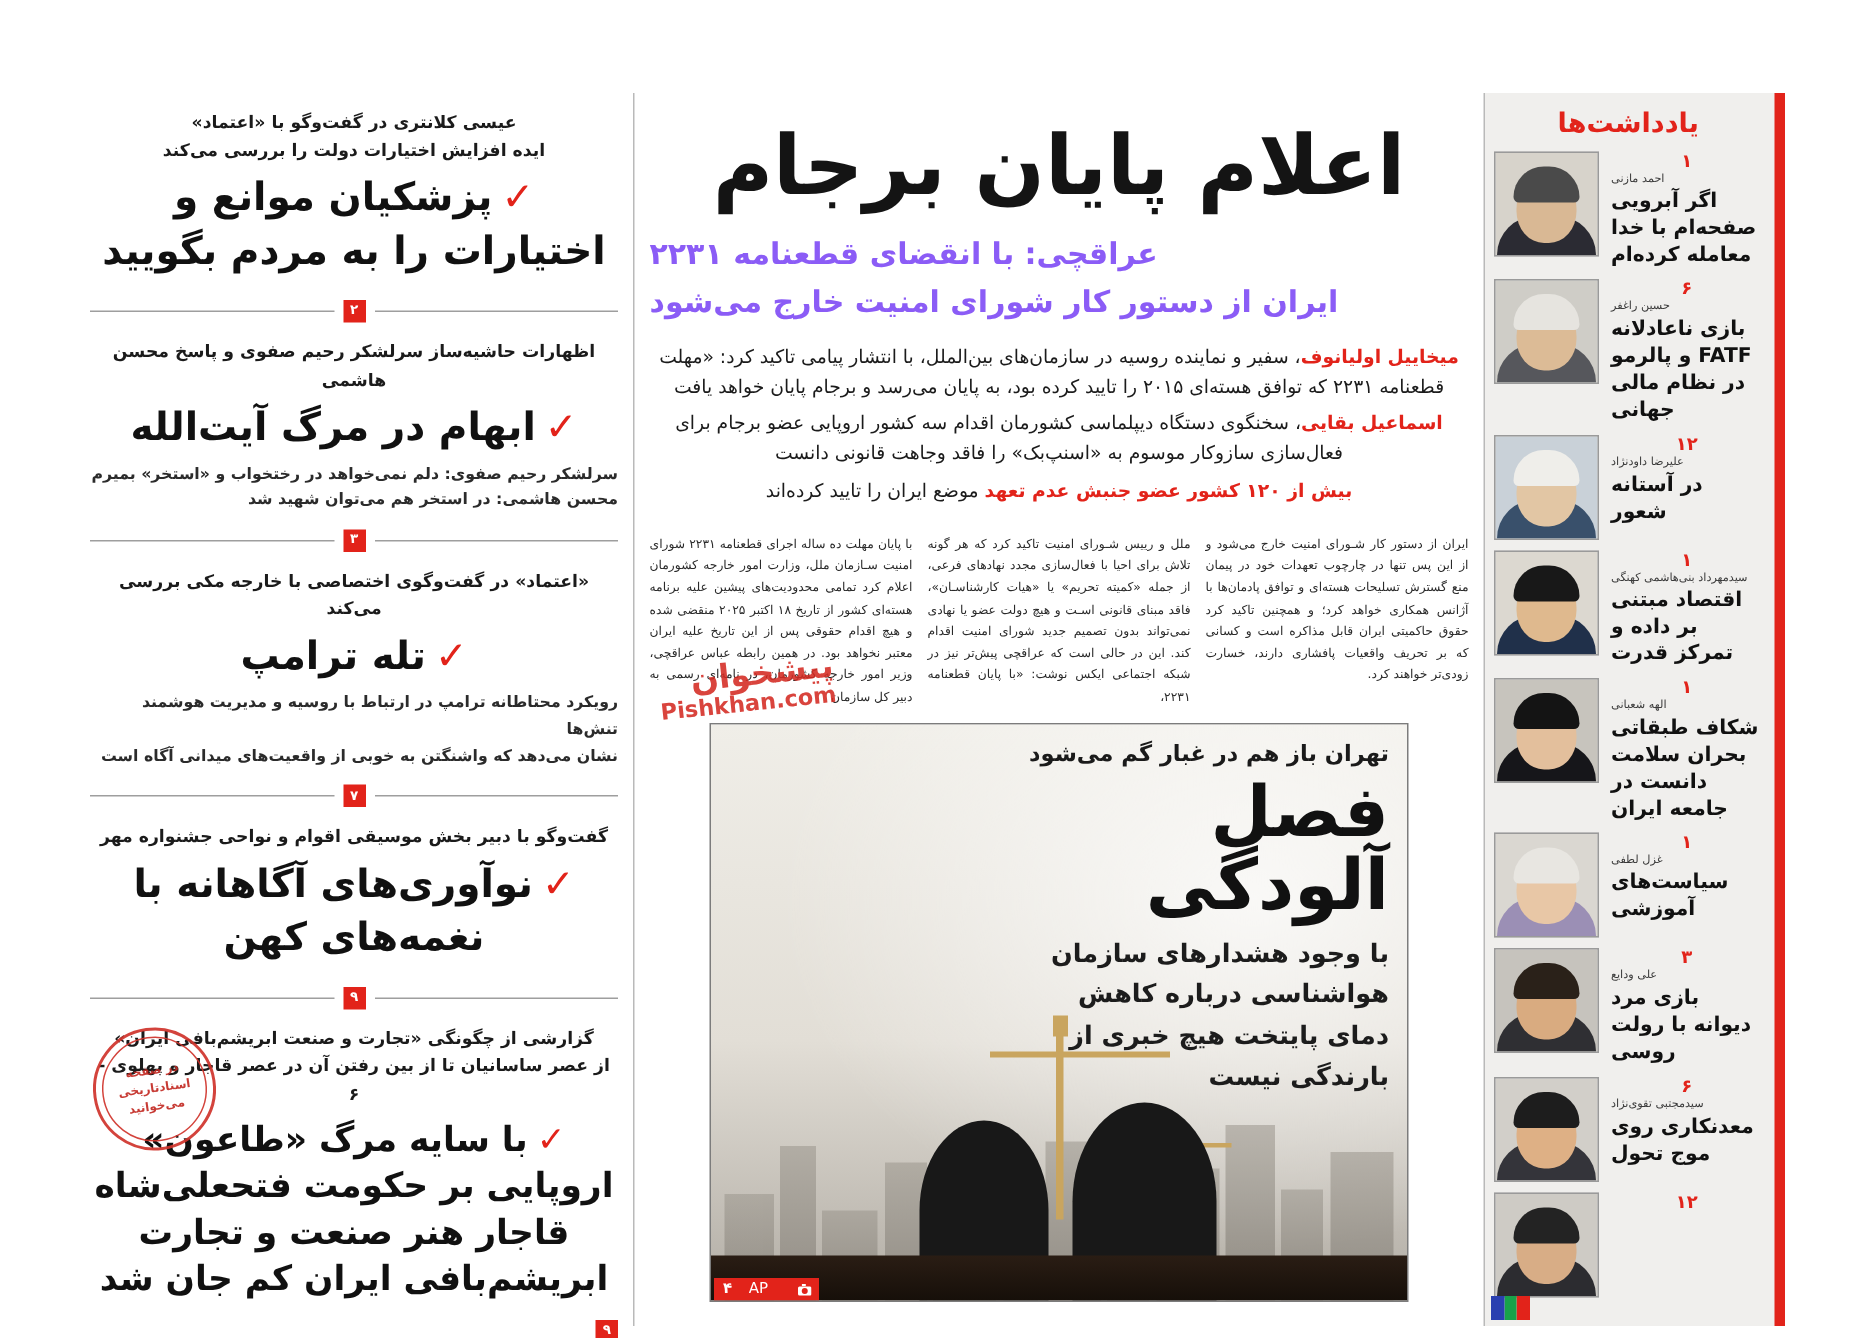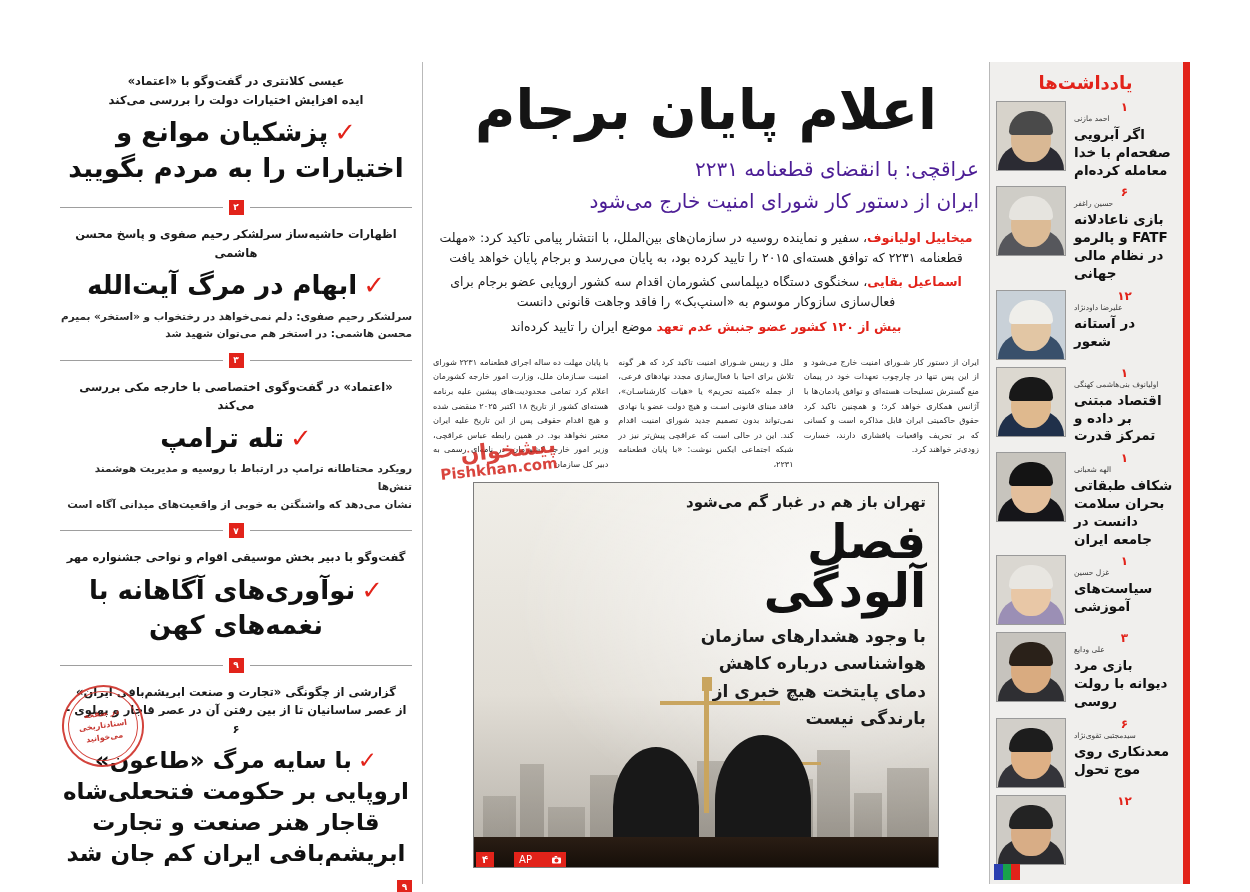--- a/index.html
+++ b/index.html
@@ -112,22 +112,22 @@
   .main-head{
     font-size:55px;
     font-weight:bold;
     text-align:center;
     color:#141414;
     letter-spacing:-1px;
     line-height:1.12;
     margin:18px 0 12px 0;
   }
   .main-sub{
-    font-size:20px;font-weight:normal;color:#4c1d95;
-    text-align:right;line-height:1.5;margin-bottom:12px;
+    font-size:20px;font-weight:bold;color:#8b5cf6;
+    text-align:left;line-height:1.5;margin-bottom:12px;
   }
   .bullets{margin-bottom:10px;}
   .bullet{
     font-size:12.5px;line-height:1.62;color:#1b1b1b;
     text-align:center;margin-bottom:4px;
   }
   .bullet .nm{color:#e2231a;font-weight:bold;}
   .body-cols{
     display:flex;flex-direction:row;gap:10px;
     margin-top:4px;position:relative;
@@ -192,21 +192,21 @@
   .ph-big{
     font-size:47px;font-weight:bold;color:#111;
     line-height:1.05;margin-bottom:8px;letter-spacing:-1px;
   }
   .ph-deck{font-size:17px;font-weight:bold;color:#1c1c1c;line-height:1.6;}
   .credit{
     position:absolute;left:0;bottom:0;display:flex;align-items:center;z-index:6;
   }
   .credit .cam{
     background:#e2231a;color:#fff;font-size:10px;
-    padding:2px 5px;display:flex;align-items:center;gap:20px;margin-left:20px;
+    padding:2px 5px;display:flex;align-items:center;gap:20px;
   }
   .credit .pg{
     background:#e2231a;color:#fff;font-size:10px;font-weight:bold;
     padding:2px 6px;margin-left:2px;
   }
 
   
   .left{
     width:362px;
     box-sizing:border-box;
@@ -319,21 +319,21 @@
           <div class="note-photo">
             <i class="p-bg" style="inset:0;background:#c9d1d8"></i>
             <i class="p-body" style="background:#39506b"></i>
             <i class="p-head" style="background:#e2c6a4"></i>
             <i class="p-hair" style="background:#efeeea"></i>
           </div>
         </div>
         <div class="note">
           <div class="note-txt">
             <div class="note-num">۱</div>
-            <div class="note-author">اولیانوف بنی‌هاشمی کهنگی</div>
+            <div class="note-author">سیدمهرداد بنی‌هاشمی کهنگی</div>
             <div class="note-head">اقتصاد مبتنی بر داده و تمرکز قدرت</div>
           </div>
           <div class="note-photo">
             <i class="p-bg" style="inset:0;background:#dcd8d0"></i>
             <i class="p-body" style="background:#20304a"></i>
             <i class="p-head" style="background:#dfb98e"></i>
             <i class="p-hair" style="background:#181818"></i>
           </div>
         </div>
         <div class="note">
@@ -345,21 +345,21 @@
           <div class="note-photo">
             <i class="p-bg" style="inset:0;background:#c7c4bd"></i>
             <i class="p-body" style="background:#16161a"></i>
             <i class="p-head" style="background:#e3bf9c"></i>
             <i class="p-hair" style="background:#141414"></i>
           </div>
         </div>
         <div class="note">
           <div class="note-txt">
             <div class="note-num">۱</div>
-            <div class="note-author">غزل حسین</div>
+            <div class="note-author">غزل لطفی</div>
             <div class="note-head">سیاست‌های آموزشی</div>
           </div>
           <div class="note-photo">
             <i class="p-bg" style="inset:0;background:#dad7d1"></i>
             <i class="p-body" style="background:#9b8fb5"></i>
             <i class="p-head" style="background:#e8c7a6"></i>
             <i class="p-hair" style="background:#e8e6e1"></i>
           </div>
         </div>
         <div class="note">

